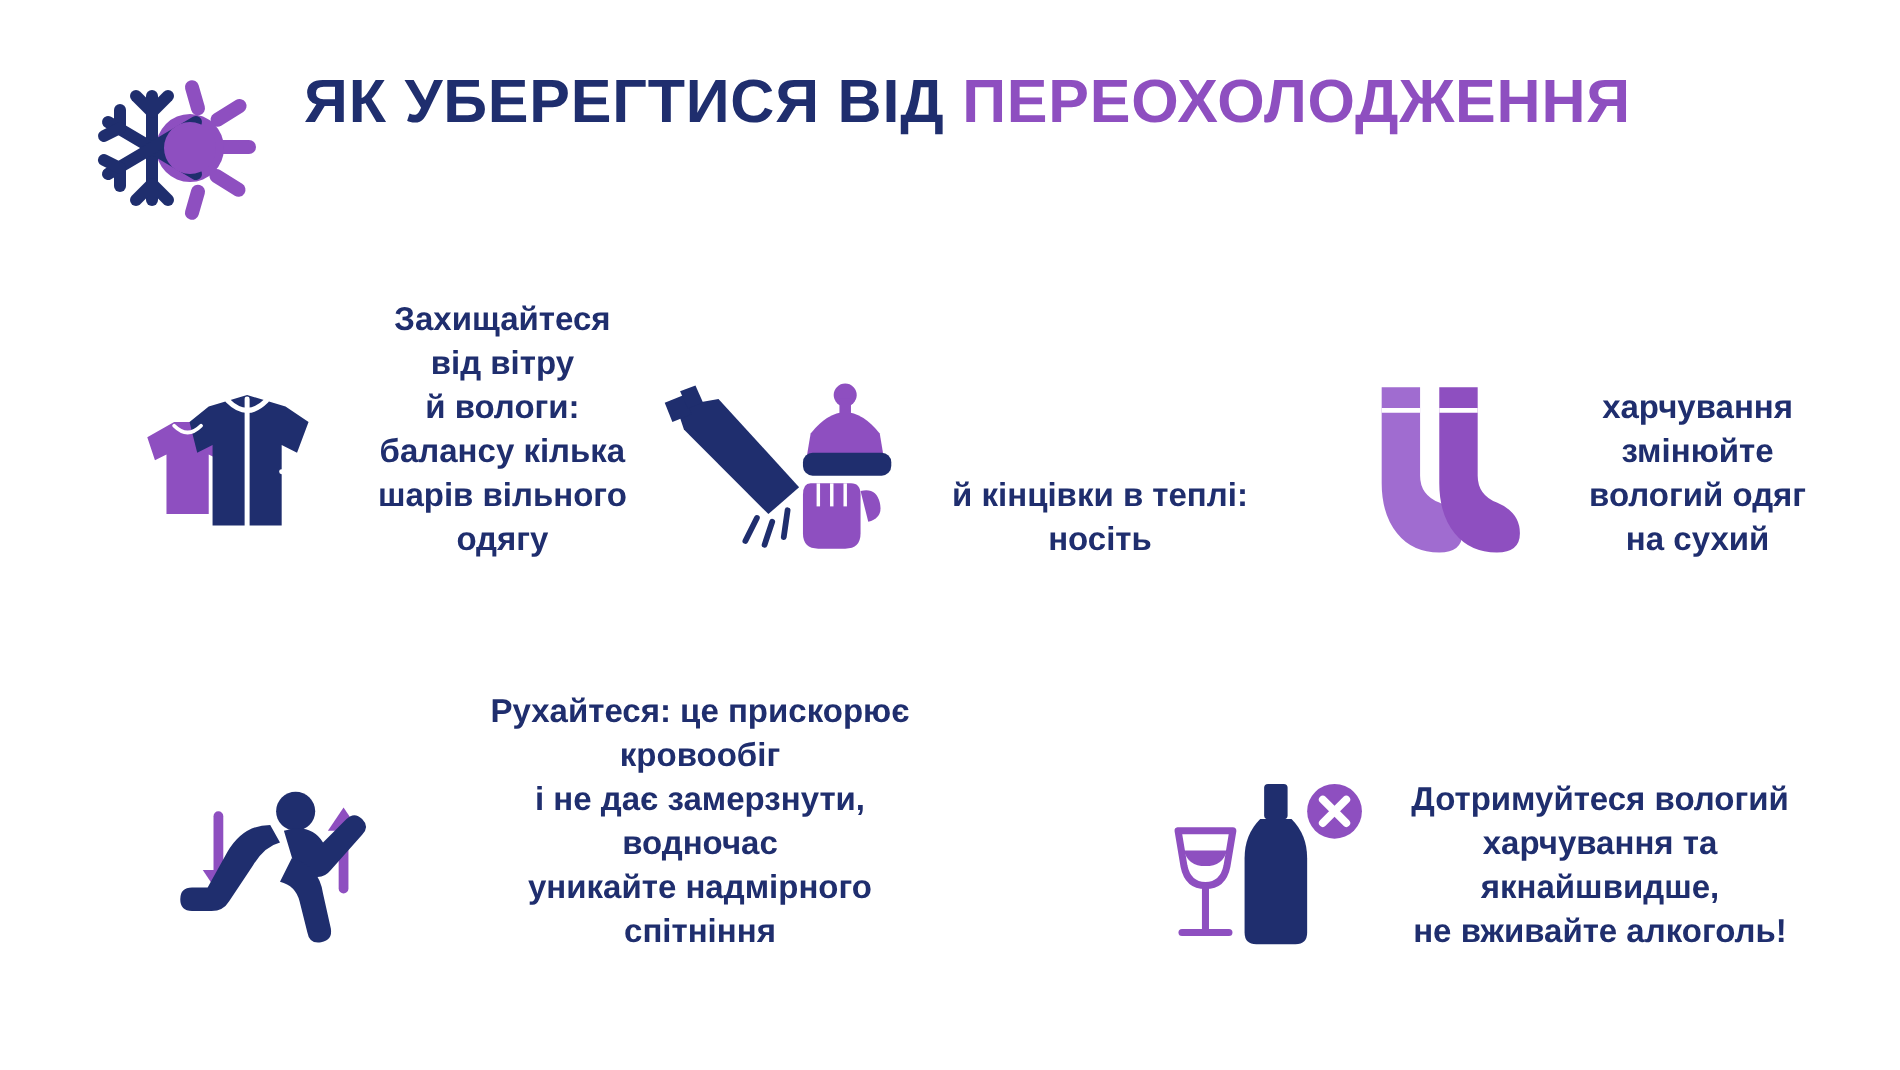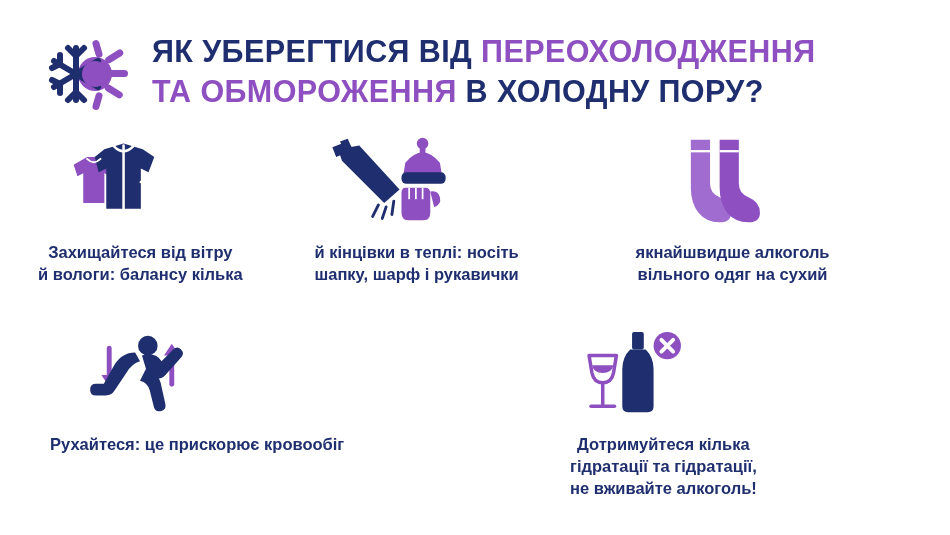--- a/index.html
+++ b/index.html
@@ -70,22 +70,22 @@
   .row-2 {
     top: 330px;
     left: 0;
     justify-content: center;
     gap: 100px;
     padding: 0 38px;
   }
   .item {
     width: 284px;
     display: flex;
-    flex-direction: column;
-    align-items: flex-start;
+    flex-direction: row;
+    align-items: flex-end;
   }
   .item-2 {
     width: 330px;
   }
   .icon-box {
     height: 92px;
     display: flex;
     align-items: flex-end;
     justify-content: center;
   }
@@ -133,21 +133,20 @@
           <line x1="14" y1="34" x2="14" y2="25"></line>
           <line x1="14" y1="34" x2="6" y2="38"></line>
           <line x1="14" y1="54" x2="14" y2="63"></line>
           <line x1="14" y1="54" x2="6" y2="50"></line>
         </g>
         <circle cx="49" cy="44" r="13" fill="#8e4fc0"></circle>
       </svg>
     </div>
     <div class="header-text">
       <div class="title-line"><span>ЯК УБЕРЕГТИСЯ ВІД </span><span class="hl">ПЕРЕОХОЛОДЖЕННЯ</span></div>
-      <div class="title-line"><span class="hl">ТА ОБМОРОЖЕННЯ</span><span> В ХОЛОДНУ ПОРУ?</span></div>
     </div>
   </div>
 
   <div class="row row-1">
 
     <div class="item">
       <div class="icon-box">
         <svg viewBox="0 0 150 100" width="150" height="96" aria-hidden="true">
 
           <g fill="#8e4fc0">
@@ -165,20 +164,21 @@
           </g>
 
           <g stroke="#ffffff" stroke-width="2" fill="none" stroke-linecap="round">
             <path d="M48 28 q7 7 14 0"></path>
           </g>
         </svg>
       </div>
       <div class="caption">
         <div>Захищайтеся від вітру</div>
         <div>й вологи: балансу кілька</div>
+        <div>шарів вільного одягу</div>
       </div>
     </div>
 
     <div class="item item-2">
       <div class="icon-box">
         <svg viewBox="0 0 150 100" width="150" height="96" aria-hidden="true">
 
           <g fill="#1f2e6e">
             <path d="M22 18 L44 14 L86 60 L70 74 L26 30 Z"></path>
             <path d="M16 16 l10 -4 l4 10 l-10 4 z"></path>
@@ -204,21 +204,20 @@
           </g>
           <g stroke="#ffffff" stroke-width="1.8">
             <line x1="96" y1="58" x2="96" y2="70"></line>
             <line x1="103" y1="58" x2="103" y2="70"></line>
             <line x1="110" y1="58" x2="110" y2="70"></line>
           </g>
         </svg>
       </div>
       <div class="caption">
         <div>й кінцівки в теплі: носіть</div>
-        <div>шапку, шарф і рукавички</div>
       </div>
     </div>
 
     <div class="item">
       <div class="icon-box">
         <svg viewBox="0 0 150 100" width="150" height="96" aria-hidden="true">
 
           <g fill="#a06cd0">
             <path d="M54 8 l20 0 l0 46 q0 10 10 14 q12 5 12 16 q0 10 -12 10 q-14 0 -22 -10 q-8 -10 -8 -26 z"></path>
           </g>
@@ -227,22 +226,22 @@
             <path d="M84 8 l20 0 l0 46 q0 10 10 14 q12 5 12 16 q0 10 -12 10 q-14 0 -22 -10 q-8 -10 -8 -26 z"></path>
           </g>
 
           <g stroke="#ffffff" stroke-width="2.4">
             <line x1="54" y1="20" x2="74" y2="20"></line>
             <line x1="84" y1="20" x2="104" y2="20"></line>
           </g>
         </svg>
       </div>
       <div class="caption">
-        <div>якнайшвидше алкоголь</div>
-        <div>вільного одяг на сухий</div>
+        <div>харчування змінюйте</div>
+        <div>вологий одяг на сухий</div>
       </div>
     </div>
   </div>
 
   <div class="row row-2">
 
     <div class="item" style="width:420px">
       <div class="icon-box tall">
         <svg viewBox="0 0 180 90" width="180" height="88" aria-hidden="true">
 
@@ -256,20 +255,22 @@
           <g fill="#1f2e6e">
             <circle cx="98" cy="16" r="10"></circle>
             <path d="M92 26 q14 -4 20 6 l12 -12 q4 -4 8 0 q4 4 0 8 l-16 18 q-4 5 -10 3 l-8 -3 z"></path>
             <path d="M90 32 q-8 2 -14 12 l-12 18 q-3 5 -9 5 l-10 0 q-6 0 -6 -6 q0 -6 6 -6 l8 0 l10 -18 q8 -14 22 -14 z"></path>
             <path d="M96 40 q14 4 16 18 l4 18 q1 6 -5 7 q-6 1 -7 -5 l-4 -16 q-2 -8 -10 -10 z"></path>
           </g>
         </svg>
       </div>
       <div class="caption caption-2">
         <div>Рухайтеся: це прискорює кровообіг</div>
+        <div>і не дає замерзнути, водночас</div>
+        <div>уникайте надмірного спітніння</div>
       </div>
     </div>
 
     <div class="item" style="width:330px">
       <div class="icon-box tall">
         <svg viewBox="0 0 130 90" width="130" height="88" aria-hidden="true">
 
           <g fill="#1f2e6e">
             <rect x="62" y="2" width="12" height="18" rx="2"></rect>
             <path d="M60 20 q-8 8 -8 20 l0 38 q0 6 6 6 l20 0 q6 0 6 -6 l0 -38 q0 -12 -8 -20 z"></path>
@@ -283,20 +284,20 @@
           <path d="M21 36 l22 0 q-2 8 -11 8 q-9 0 -11 -8 z" fill="#8e4fc0"></path>
 
           <circle cx="98" cy="16" r="14" fill="#8e4fc0"></circle>
           <g stroke="#ffffff" stroke-width="4" stroke-linecap="round">
             <line x1="92" y1="10" x2="104" y2="22"></line>
             <line x1="104" y1="10" x2="92" y2="22"></line>
           </g>
         </svg>
       </div>
       <div class="caption caption-2">
-        <div>Дотримуйтеся кілька</div>
-        <div>гідратації та гідратації,</div>
+        <div>Дотримуйтеся вологий</div>
+        <div>харчування та якнайшвидше,</div>
         <div>не вживайте алкоголь!</div>
       </div>
     </div>
   </div>
 
 </div>
 
 </body></html>

